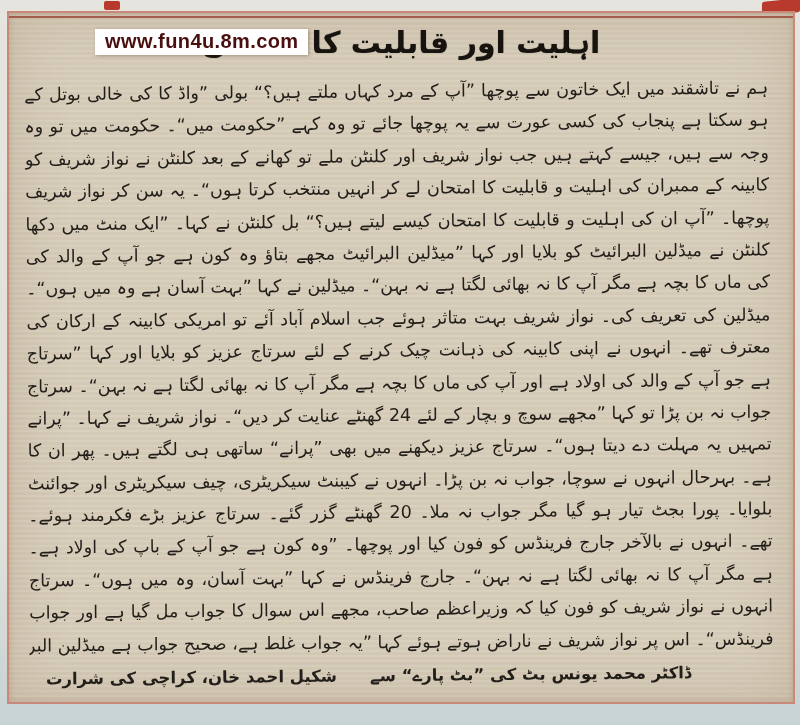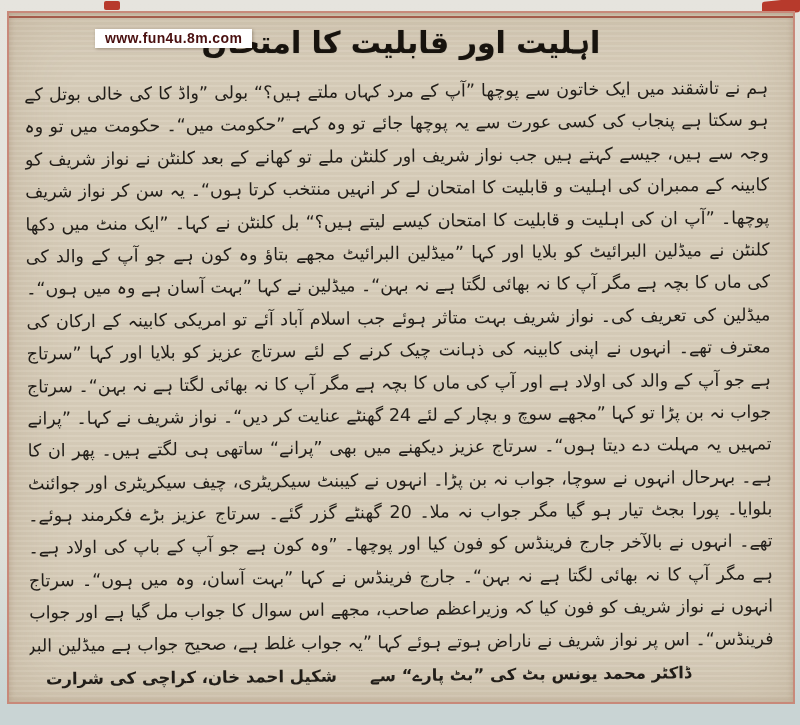--- a/index.html
+++ b/index.html
@@ -33,21 +33,21 @@
   .headline{
     margin-top:12px;text-align:center;
     font-size:30px;font-weight:bold;color:#17130e;
     direction:rtl;letter-spacing:1px;
     text-shadow:0 0 1px rgba(0,0,0,.4);
   }
   .site-box{
     position:absolute;left:86px;top:16px;z-index:3;
     background:#fff;padding:1px 10px 2px 10px;
     font-family:"Liberation Sans", sans-serif;
-    font-weight:bold;font-size:14px;color:var(--site-text);
+    font-weight:bold;font-size:20px;color:var(--site-text);
     letter-spacing:.4px;
     box-shadow:1px 1px 3px rgba(60,40,20,.35);
   }
   .article-body{
     position:absolute;top:62px;left:18px;right:22px;
     transform:rotate(-0.55deg);
     color:var(--ink);
   }
   .line{
     direction:rtl;

